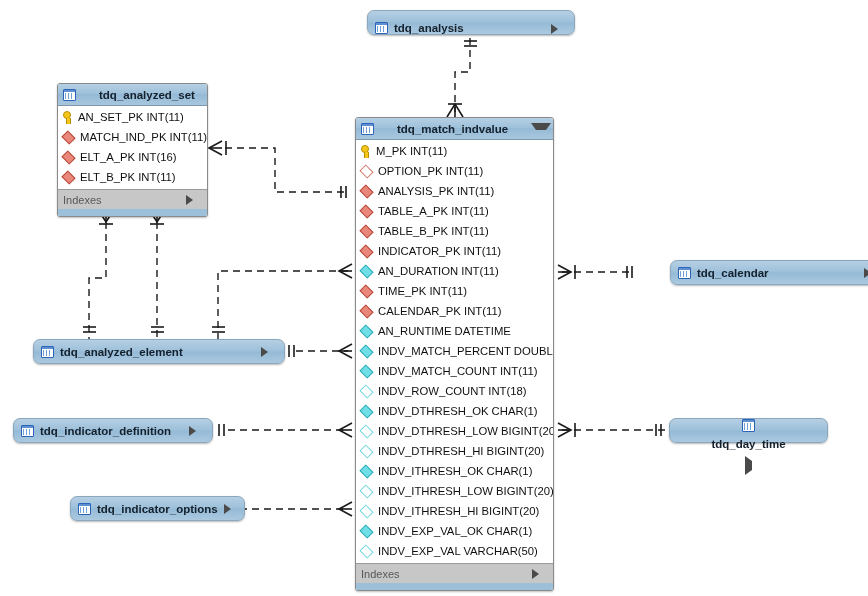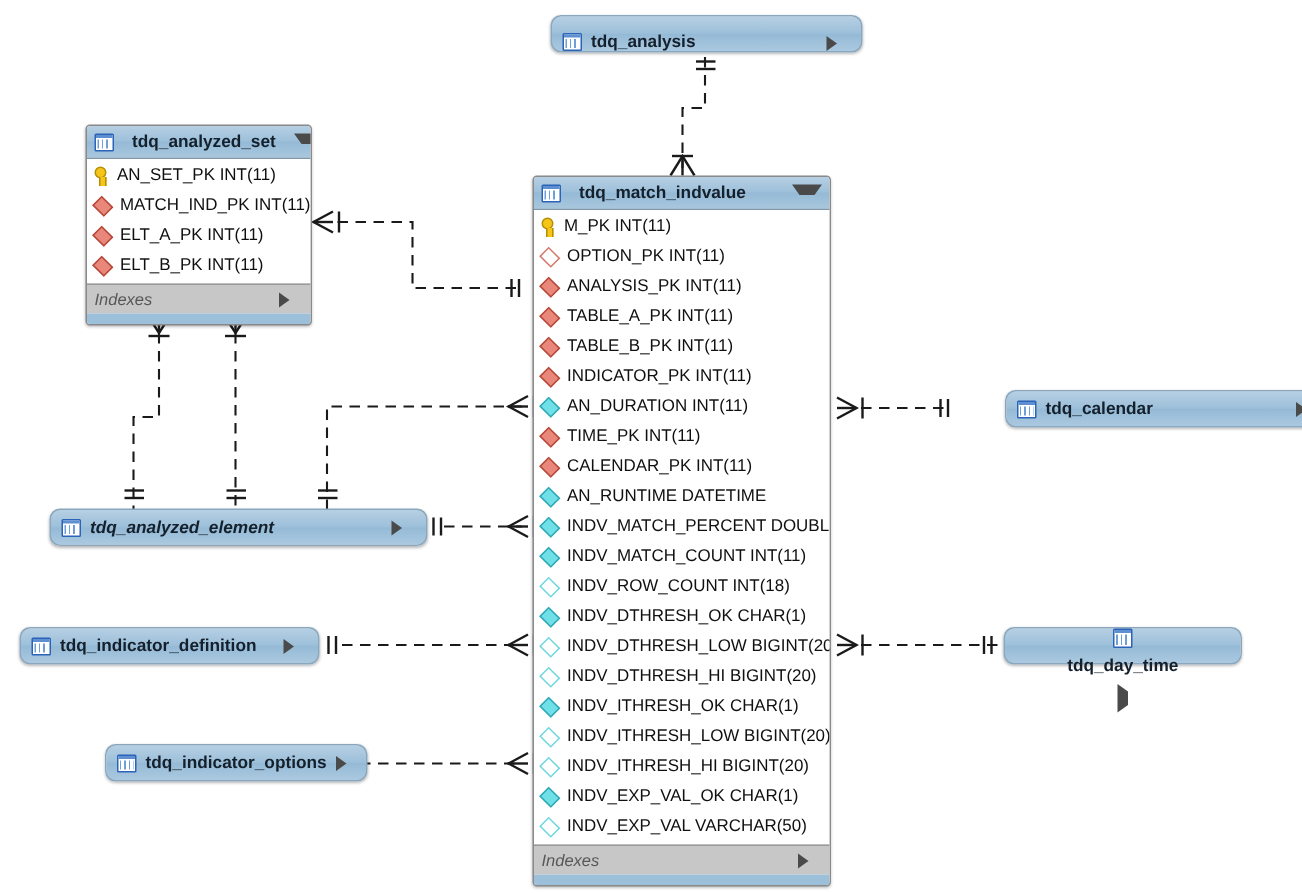--- a/index.html
+++ b/index.html
@@ -27,39 +27,39 @@
     border-radius:3px;
     box-shadow:0 1px 2px rgba(0,0,0,.25);
     overflow:hidden;
   }
   .tbl.expanded .hdr{
     height:21px;
     background:linear-gradient(to bottom,#b6cfe3 0%,#9dc0da 48%,#95bad6 50%,#a8c7de 100%);
     border-bottom:1px solid #7d98ad;
     display:flex;align-items:center;
     padding:0 5px;
-    gap:12px;
+    gap:23px;
   }
   .tbl.expanded .hdr .tname{
     font-weight:bold;font-size:11.5px;color:#14202c;
     flex:1;white-space:nowrap;
   }
   .cols{background:#fff;padding:1px 0 2px 0;}
   .col{
     height:20px;display:flex;align-items:center;gap:5px;
     padding-left:4px;white-space:nowrap;font-size:11.3px;
     color:#101010;
   }
   .idx{
     height:19px;background:#c7c7c7;
     border-top:1px solid #9a9a9a;
     display:flex;align-items:center;
     padding:0 5px;color:#585858;font-size:11px;
   }
-  .idx .lbl{flex:1;font-style:italic;}
+  .idx .lbl{flex:1;}
   .idxstrip{height:7px;background:#9dc0da;}
 
   
   .tbl.collapsed{
     height:25px;
     border-radius:7px;
     background:linear-gradient(to bottom,#b6cfe3 0%,#9dc0da 48%,#95bad6 52%,#abc9e0 100%);
     border:1px solid #8aa7bd;
     box-shadow:0 1px 2px rgba(0,0,0,.28);
     display:flex;align-items:center;
@@ -250,21 +250,21 @@
         <div class="col">
           <span class="ico-key"></span>
           <span>AN_SET_PK INT(11)</span>
         </div>
         <div class="col">
           <span class="ico-dia dia-red-f"></span>
           <span>MATCH_IND_PK INT(11)</span>
         </div>
         <div class="col">
           <span class="ico-dia dia-red-f"></span>
-          <span>ELT_A_PK INT(11)</span>
+          <span>ELT_A_PK INT(16)</span>
         </div>
         <div class="col">
           <span class="ico-dia dia-red-f"></span>
           <span>ELT_B_PK INT(11)</span>
         </div>
       </div>
     <div class="idx">
       <span class="lbl">Indexes</span>
       <span class="ico-tri"></span>
     </div>
@@ -369,21 +369,21 @@
     </div>
     <div class="idxstrip"></div>
   </div>
 
   <div class="tbl collapsed" style="left:670px;top:260px;width:218px;">
     <span class="ico-table"></span>
     <span class="tname">tdq_calendar</span>
     <span class="ico-tri"></span>
   </div>
 
-  <div class="tbl collapsed" style="left:33px;top:339px;width:252px;font-style:italic;">
+  <div class="tbl collapsed" style="left:33px;top:339px;width:252px;">
     <span class="ico-table"></span>
     <span class="tname">tdq_analyzed_element</span>
     <span class="ico-tri"></span>
   </div>
 
   <div class="tbl collapsed" style="left:13px;top:418px;width:200px;">
     <span class="ico-table"></span>
     <span class="tname">tdq_indicator_definition</span>
     <span class="ico-tri"></span>
   </div>

